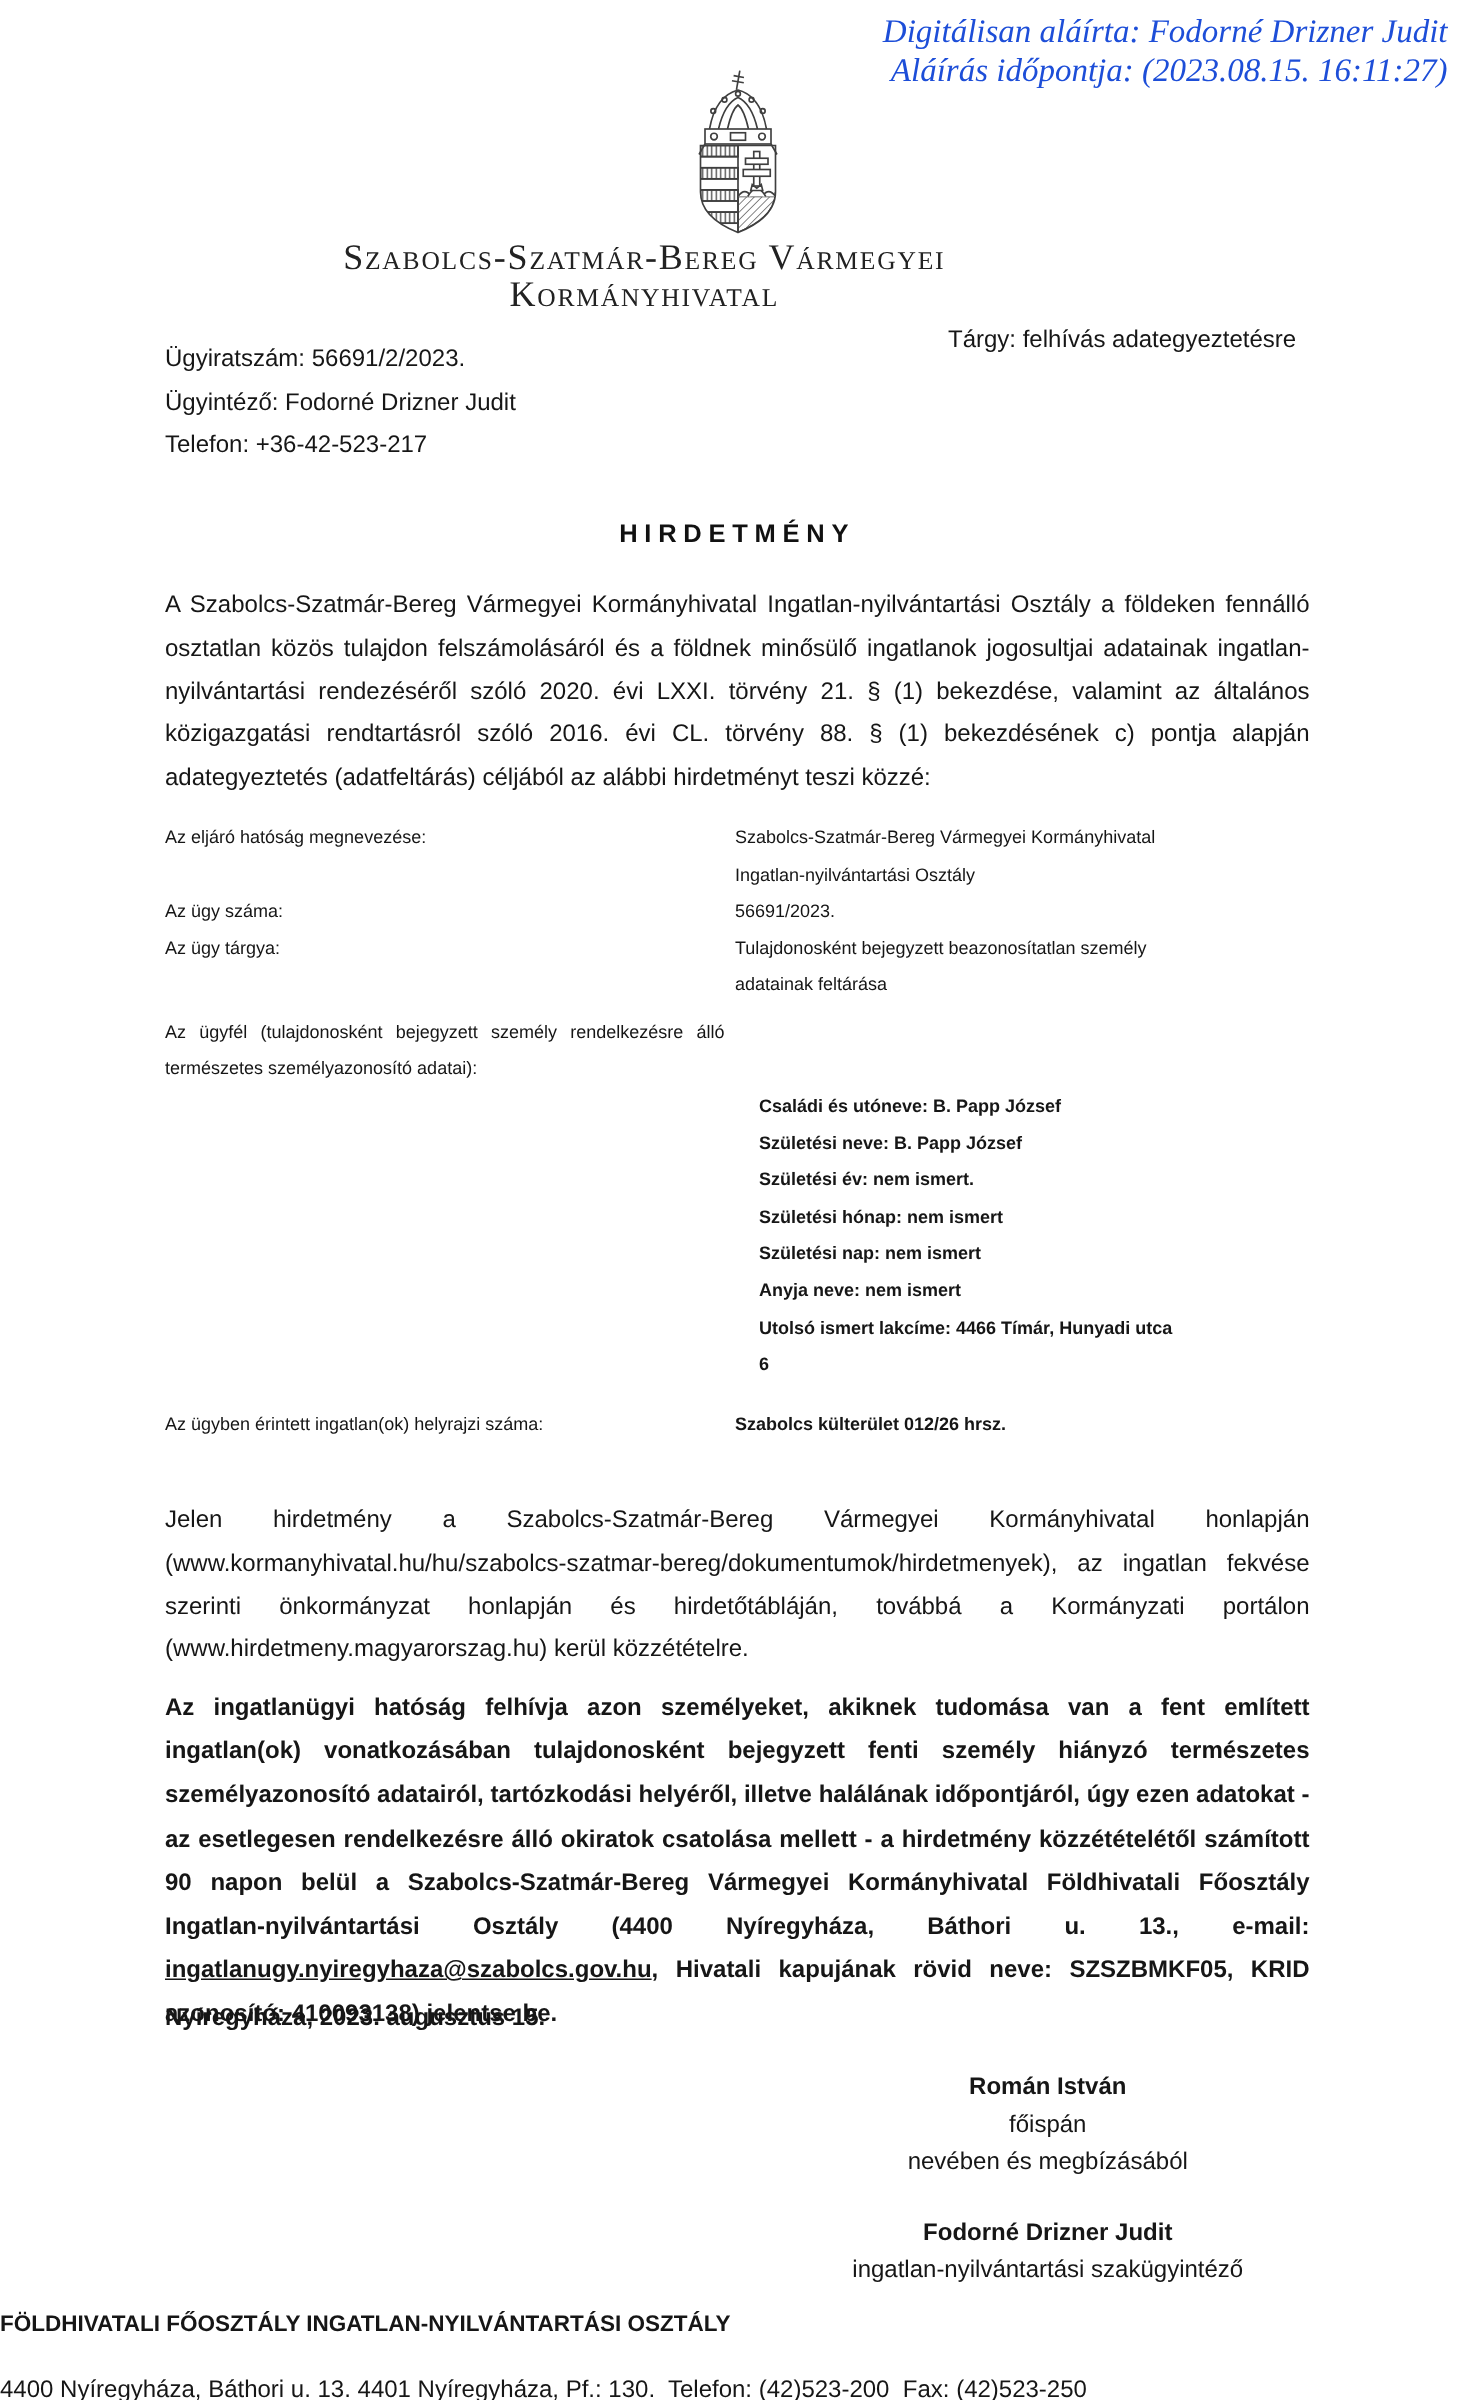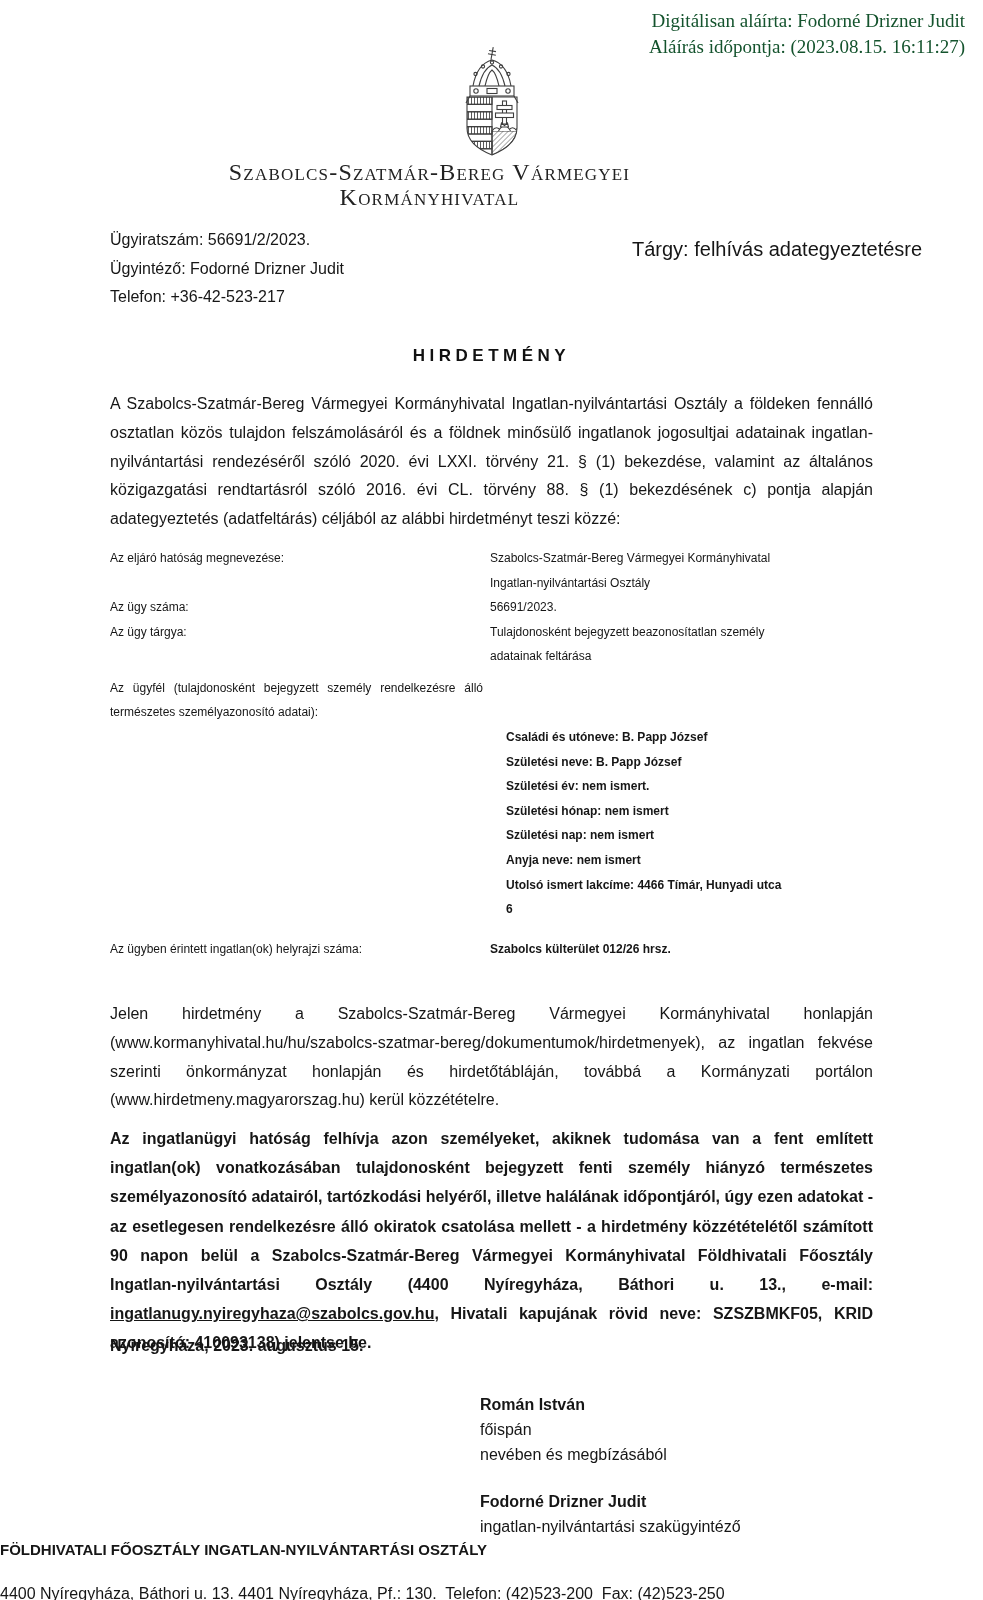--- a/index.html
+++ b/index.html
@@ -3,26 +3,26 @@
 <meta charset="utf-8">
 <style>
   html,body{margin:0;padding:0;background:#ffffff;}
   .page{
     position:relative;width:983px;height:1600px;background:#fff;overflow:hidden;
     font-family:"Liberation Sans","DejaVu Sans",sans-serif;color:#161616;
   }
   .serif{font-family:"Liberation Serif","DejaVu Serif",serif;}
   .abs{position:absolute;}
 
-  .stamp{top:8px;right:18px;text-align:right;font-size:19px;line-height:26px;color:#14532d;}
+  .stamp{top:8px;right:18px;text-align:right;font-size:22px;line-height:26px;color:#1d4ed8;font-style:italic;}
   .crest{top:44px;left:437px;}
   .org{top:160px;left:0;width:859px;text-align:center;font-size:24px;line-height:25px;
        font-variant:small-caps;letter-spacing:1.2px;color:#222;}
   .meta{top:226px;left:110px;font-size:16px;line-height:28.6px;}
-  .subject{top:238px;left:632px;font-size:20px;}
+  .subject{top:218px;left:632px;font-size:16px;}
 
   .title{top:346px;left:0;width:983px;text-align:center;font-size:17px;font-weight:bold;
          letter-spacing:4.5px;color:#111;}
 
   .para{left:110px;width:763px;font-size:16px;line-height:28.8px;text-align:justify;}
   .para1{top:390px;}
   .para2{top:1000px;}
   .para3{top:1124px;font-weight:bold;line-height:29.2px;}
   .email{text-decoration:underline;}
 
@@ -31,21 +31,21 @@
   .fields1{top:546px;}
   .clientrow{top:676px;}
   .parcelrow{top:937px;}
   .flabel{grid-column:1;}
   .fvalue{grid-column:2;}
   .clabel{width:373px;text-align:justify;line-height:24px;}
   .cvalues{padding-top:49px;font-weight:bold;margin-left:16px;}
   .bold{font-weight:bold;}
 
   .dateline{top:1337px;left:110px;font-size:16px;font-weight:bold;}
-  .sig{left:480px;width:437px;font-size:16px;line-height:25px;margin-top:13px;}
+  .sig{left:480px;width:437px;text-align:center;font-size:16px;line-height:25px;}
   .sig1{top:1379px;}
   .sig2{top:1476px;}
   .signame{font-weight:bold;}
 
   .footer{top:1540px;left:0;width:983px;}
   .footer .f1{font-size:15px;font-weight:bold;line-height:20px;white-space:pre-wrap;}
   .footer .f2{font-size:16px;line-height:19px;white-space:pre-wrap;margin-top:24px;}
   .footer .f3{font-size:14px;line-height:19px;white-space:pre-wrap;}
 </style>
 </head>

